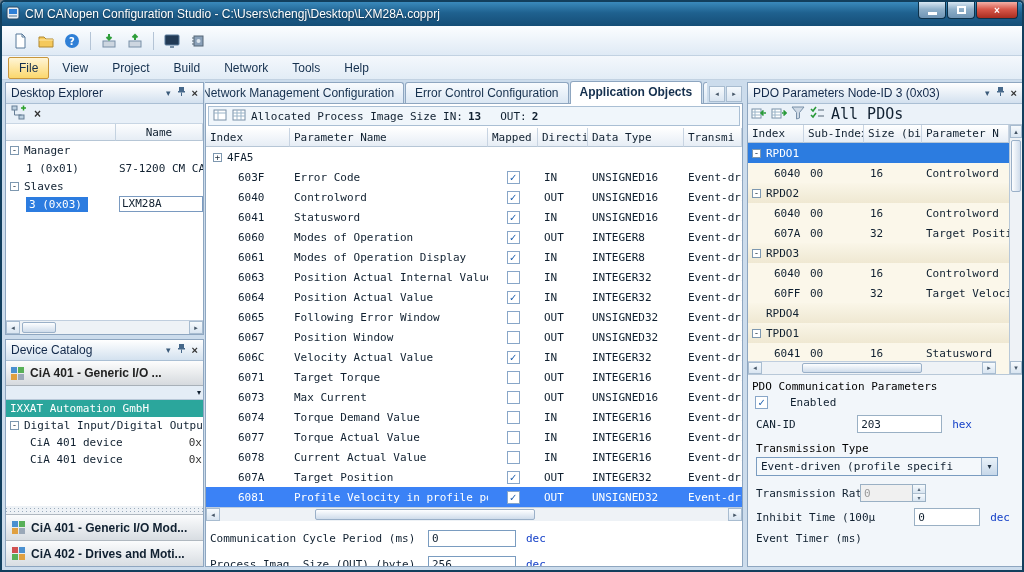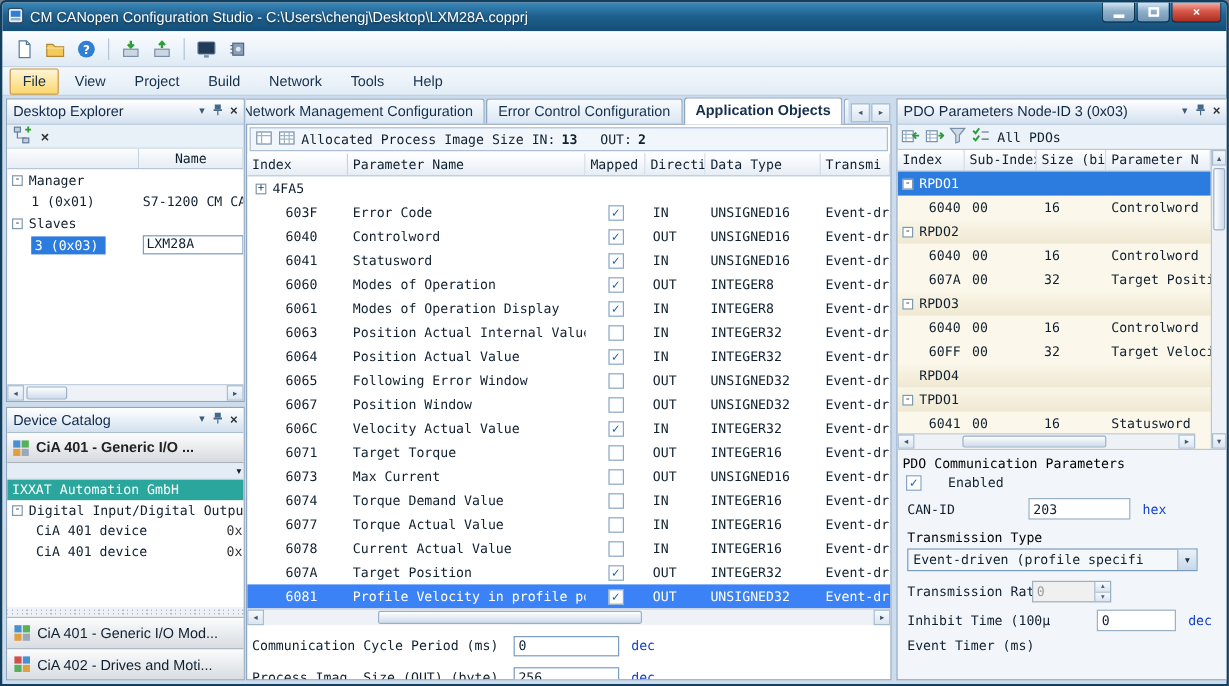--- a/index.html
+++ b/index.html
@@ -76,21 +76,21 @@
   .dc-combo .ph-ic{font-size:8px}
   .dc-vendor{height:17px;flex:none;background:#2ba69c;color:#fff;display:flex;align-items:center;padding-left:4px;font-size:11px;white-space:nowrap;overflow:hidden}
   .dc-tree{flex:1;background:#fff;overflow:hidden}
   .dcrow{height:17px;display:flex;align-items:center;font-size:11px;padding-left:4px;white-space:nowrap;overflow:hidden}
   .dcrow.dev{padding-left:24px}
   .dcrow .dval{margin-left:auto;padding-right:1px;color:#333}
   .dots{height:8px;flex:none;background:
       repeating-linear-gradient(90deg,#9aabbc 0 1px,transparent 1px 4px) 0 2px / 100% 1px no-repeat,
       repeating-linear-gradient(90deg,#9aabbc 0 1px,transparent 1px 4px) 0 5px / 100% 1px no-repeat,#eef2f6}
   .dc-bar{height:26px;flex:none;display:flex;align-items:center;gap:5px;padding:0 5px;border-top:1px solid #b0b8c0;
-    background:linear-gradient(#fbfcfd,#d8dde2);font-weight:normal;font-size:12px;white-space:nowrap;overflow:hidden}
+    background:linear-gradient(#fbfcfd,#d8dde2);font-weight:bold;font-size:12px;white-space:nowrap;overflow:hidden}
 
   
   .center{position:absolute;left:203px;top:2px;width:538px;height:485px}
   .tabstrip{height:22px;display:flex;align-items:flex-end}
   .tabs-clip{flex:1;display:flex;overflow:hidden;align-items:flex-end}
   .tab{padding:3px 9px 4px;background:linear-gradient(#f8fbfe,#d9e6f3);border:1px solid #8ea6c0;border-bottom:none;
     border-radius:3px 3px 0 0;margin-right:1px;white-space:nowrap;color:#15304e;flex:none}
   .tab.active{background:#fff;font-weight:bold;position:relative;z-index:2;padding-bottom:5px}
   .tab:first-child{margin-left:-13px}
   .tab-scroll{display:flex;gap:1px;padding:0 1px 2px 2px}
@@ -123,21 +123,21 @@
   .fields{padding:7px 4px 0 4px;font-size:11px}
   .frow{display:flex;align-items:center;height:20px;margin-bottom:6px}
   .frow .flabel{width:218px;white-space:nowrap;overflow:hidden}
   .tinput{width:88px;height:17px;border:1px solid #7a9cc0;background:#fff;display:flex;align-items:center;padding-left:3px;font-size:11px}
   .unit{margin-left:10px;color:#1440c8}
 
   
   .pdo{left:745px;top:2px;width:276px;height:485px}
   .seclabel{flex:none;padding:3px 4px 1px;font-size:11px;color:#000}
   .pdo-tools{flex:none;height:20px;display:flex;align-items:center;gap:4px;padding:0 3px;background:#ebf2f9}
-  .pdo-tools .lbl{font-size:11px;margin-left:2px}
+  .pdo-tools .lbl{font-size:15px;margin-left:2px}
   .ptable{flex:none;position:relative;height:251px;background:#fbf7ea;border-top:1px solid #b8c8d8;border-bottom:1px solid #b8c8d8;overflow:hidden}
   .pt-main{position:absolute;left:0;top:0;right:13px;bottom:0;display:flex;flex-direction:column}
   .pt-head{flex:none;height:18px;display:flex;font-size:11px;background:#fff}
   .p-index{width:56px;flex:none}.p-sub{width:60px;flex:none}.p-size{width:58px;flex:none}.p-par{flex:1;overflow:hidden}
   .prow{height:20px;flex:none;display:flex;align-items:center;font-size:11px}
   .prow .pc{height:100%;display:flex;align-items:center;overflow:hidden;white-space:nowrap}
   .prow .p-index{padding-left:26px}
   .prow.grp{background:linear-gradient(#faf6e8,#efe8d2)}
   .prow.grp .p-index{padding-left:4px;width:100%}
   .prow.sel{background:#2c7ce0;color:#fff}

